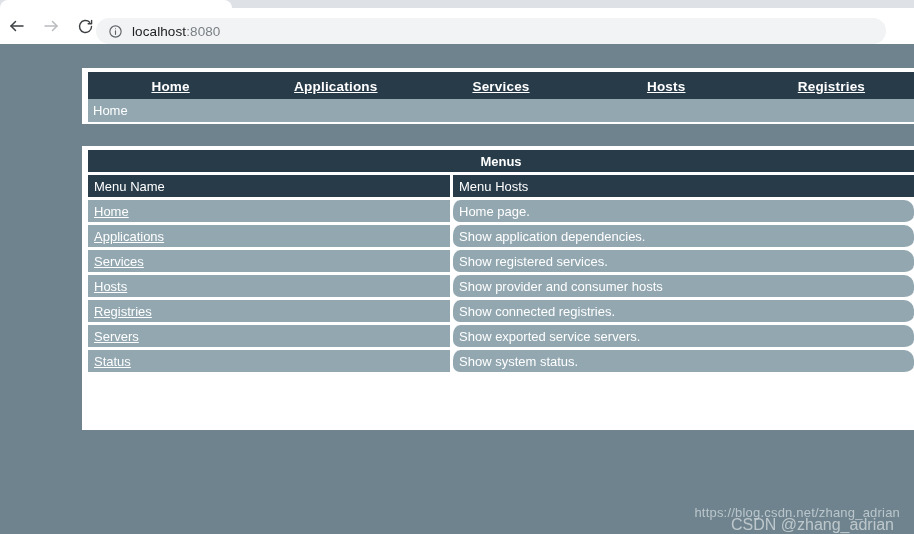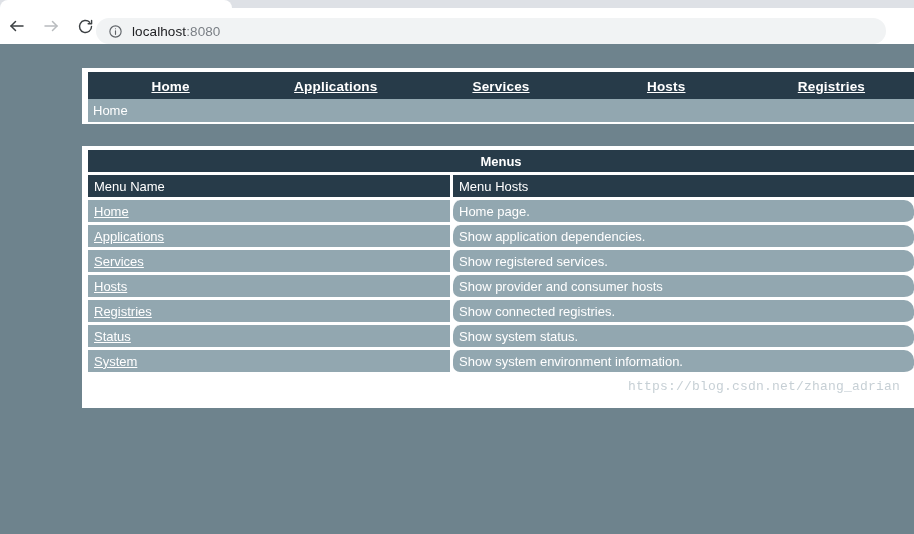--- a/index.html
+++ b/index.html
@@ -89,21 +89,21 @@
     letter-spacing: 0.1px;
     white-space: nowrap;
   }
   #url-port { color: #7a7f85; }
 
   
   #viewport {
     position: absolute;
     top: 44px; left: 0;
     width: 914px;
-    height: 364px;
+    height: 490px;
     background: #6e838d;
     overflow: hidden;
   }
 
   
   .card {
     position: absolute;
     background: #ffffff;
     left: 82px;
     width: 832px;
@@ -209,21 +209,20 @@
   
   #watermark {
     position: absolute;
     right: 14px;
     bottom: 14px;
     font-size: 13px;
     color: #c2ccd2;
     letter-spacing: 0.2px;
     white-space: nowrap;
     opacity: 0.92;
-    font-family: Liberation Mono, monospace;
   }
   #watermark-cn {
     position: absolute;
     right: 20px;
     bottom: 0;
     font-size: 16px;
     color: #ffffff;
     opacity: 0.55;
     white-space: nowrap;
   }
@@ -352,35 +351,35 @@
           <td class="data-cell col-right">Show provider and consumer hosts</td>
         </tr>
 
         <tr>
           <td class="data-cell">
             <a class="row-link" href="#">Registries</a>
           </td>
           <td class="data-cell col-right">Show connected registries.</td>
         </tr>
 
+        <tr>
+          <td class="data-cell">
+            <a class="row-link" href="#">Servers</a>
+          </td>
+          <td class="data-cell col-right">Show exported service servers.</td>
+        </tr>
 
         <tr>
           <td class="data-cell">
             <a class="row-link" href="#">Status</a>
           </td>
           <td class="data-cell col-right">Show system status.</td>
         </tr>
 
 
-        <tr>
-          <td class="data-cell">
-            <a class="row-link" href="#">System</a>
-          </td>
-          <td class="data-cell col-right">Show system environment information.</td>
-        </tr>
       </tbody>
     </table>
 
   </div>
 
   <div id="watermark-cn">CSDN @zhang_adrian</div>
   <div id="watermark">https://blog.csdn.net/zhang_adrian</div>
 
 </div>
 

